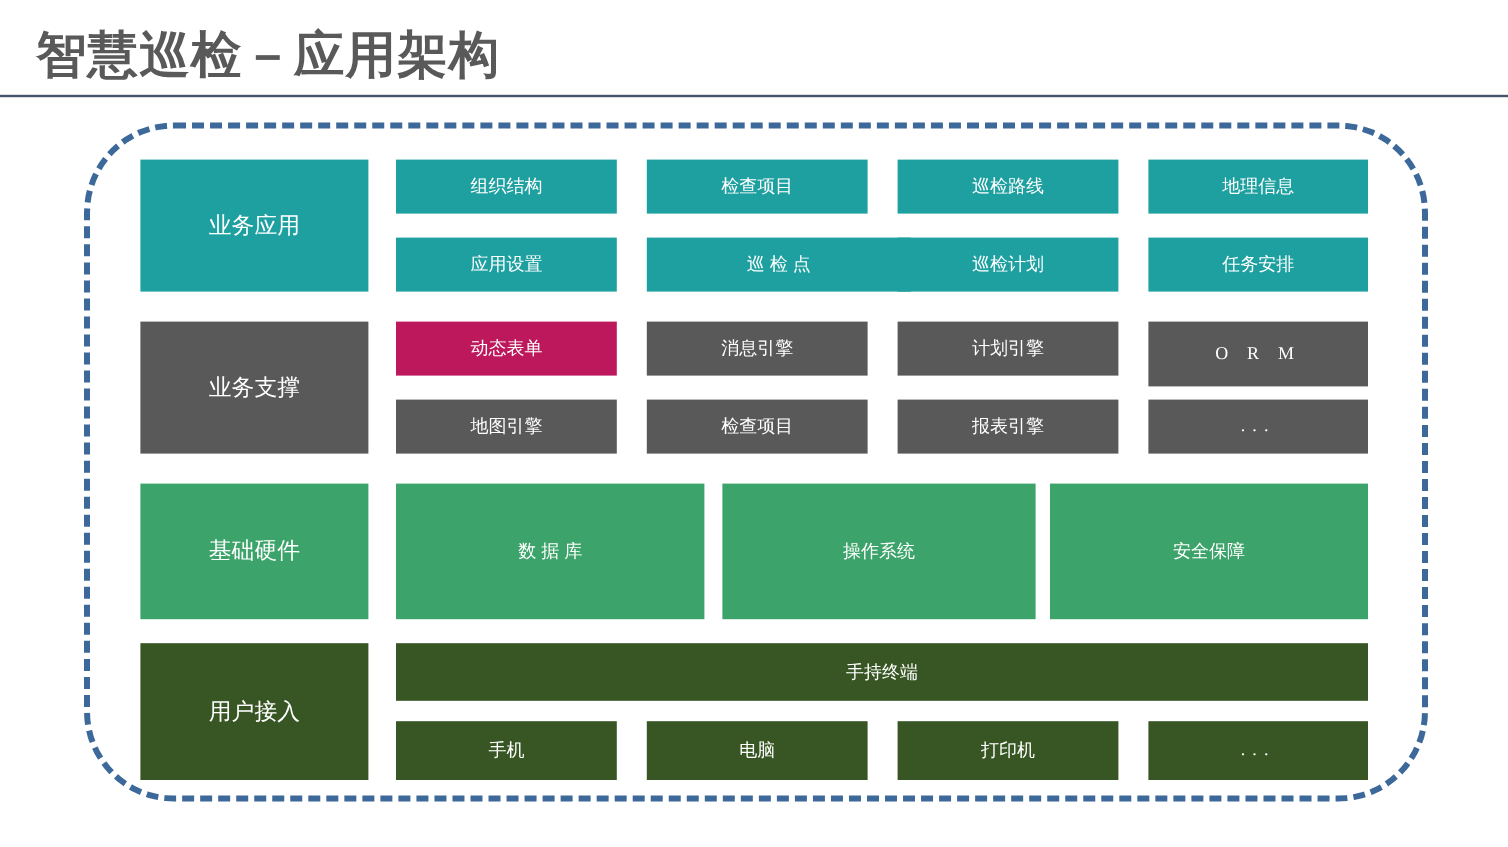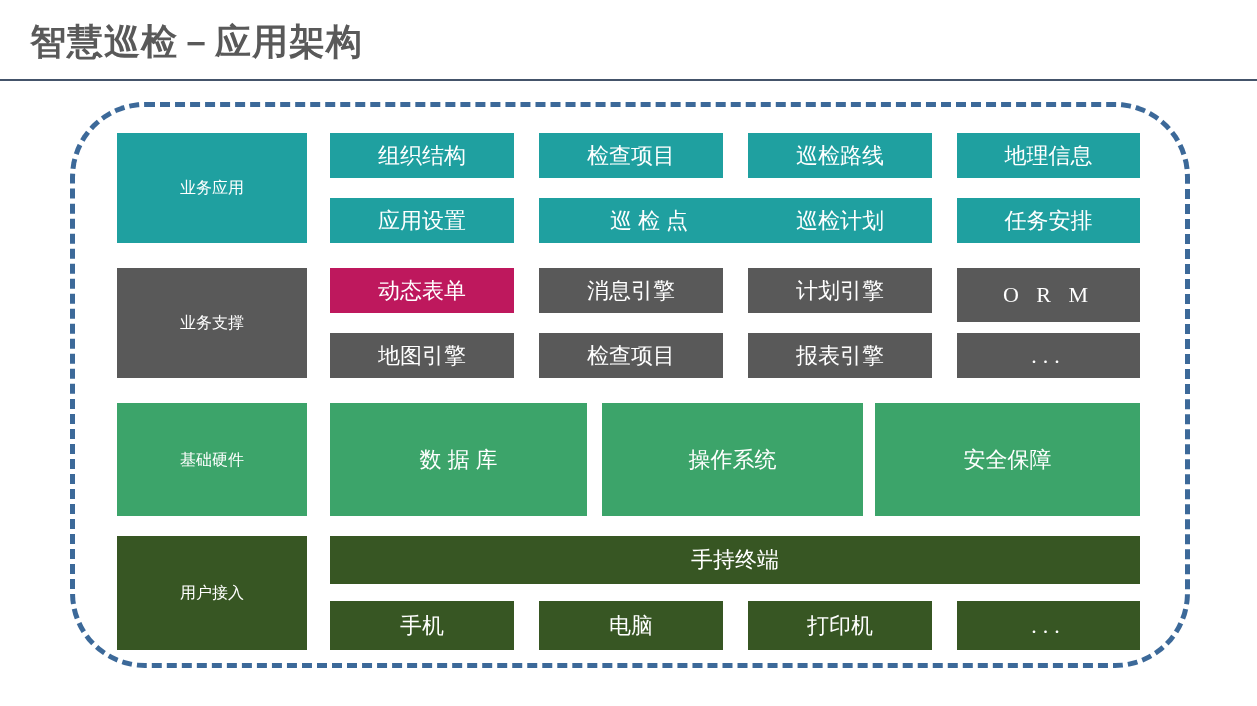--- a/index.html
+++ b/index.html
@@ -5,41 +5,41 @@
   * { margin:0; padding:0; box-sizing:border-box; }
   html,body { width:1257px; height:706px; }
   body {
     position:relative;
     background:#ffffff;
     font-family:"Liberation Sans","DejaVu Sans",sans-serif;
     overflow:hidden;
   }
   .title {
     position:absolute; left:30px; top:18px;
-    font-size:36px; font-weight:bold; letter-spacing:1px;
+    font-size:42px; font-weight:bold; letter-spacing:1px;
   }
   .divider {
     position:absolute; left:0; top:79px;
     width:1257px; height:2px;
   }
   .frame {
     position:absolute; left:70px; top:102px;
     width:1120px; height:566px;
     border:5px dashed; border-radius:75px;
     background:transparent;
   }
   .box {
     position:absolute;
     display:flex; align-items:center; justify-content:center;
     color:#ffffff;
-    font-size:22px;
+    font-size:15px;
     line-height:1;
     white-space:pre;
   }
-  .label { font-size:16px; }
+  .label { font-size:19px; }
   .serif { font-family:"Liberation Serif","DejaVu Serif",serif; letter-spacing:6px; }
 </style>
 </head>
 <body>
 
 <div>
 
   <div class="title" style="color: rgb(89, 89, 89);">智慧巡检－应用架构</div>
   <div class="divider" style="background-color: rgb(68, 84, 106);"></div>
   <div class="frame" style="border-color: rgb(60, 105, 153);"></div>

